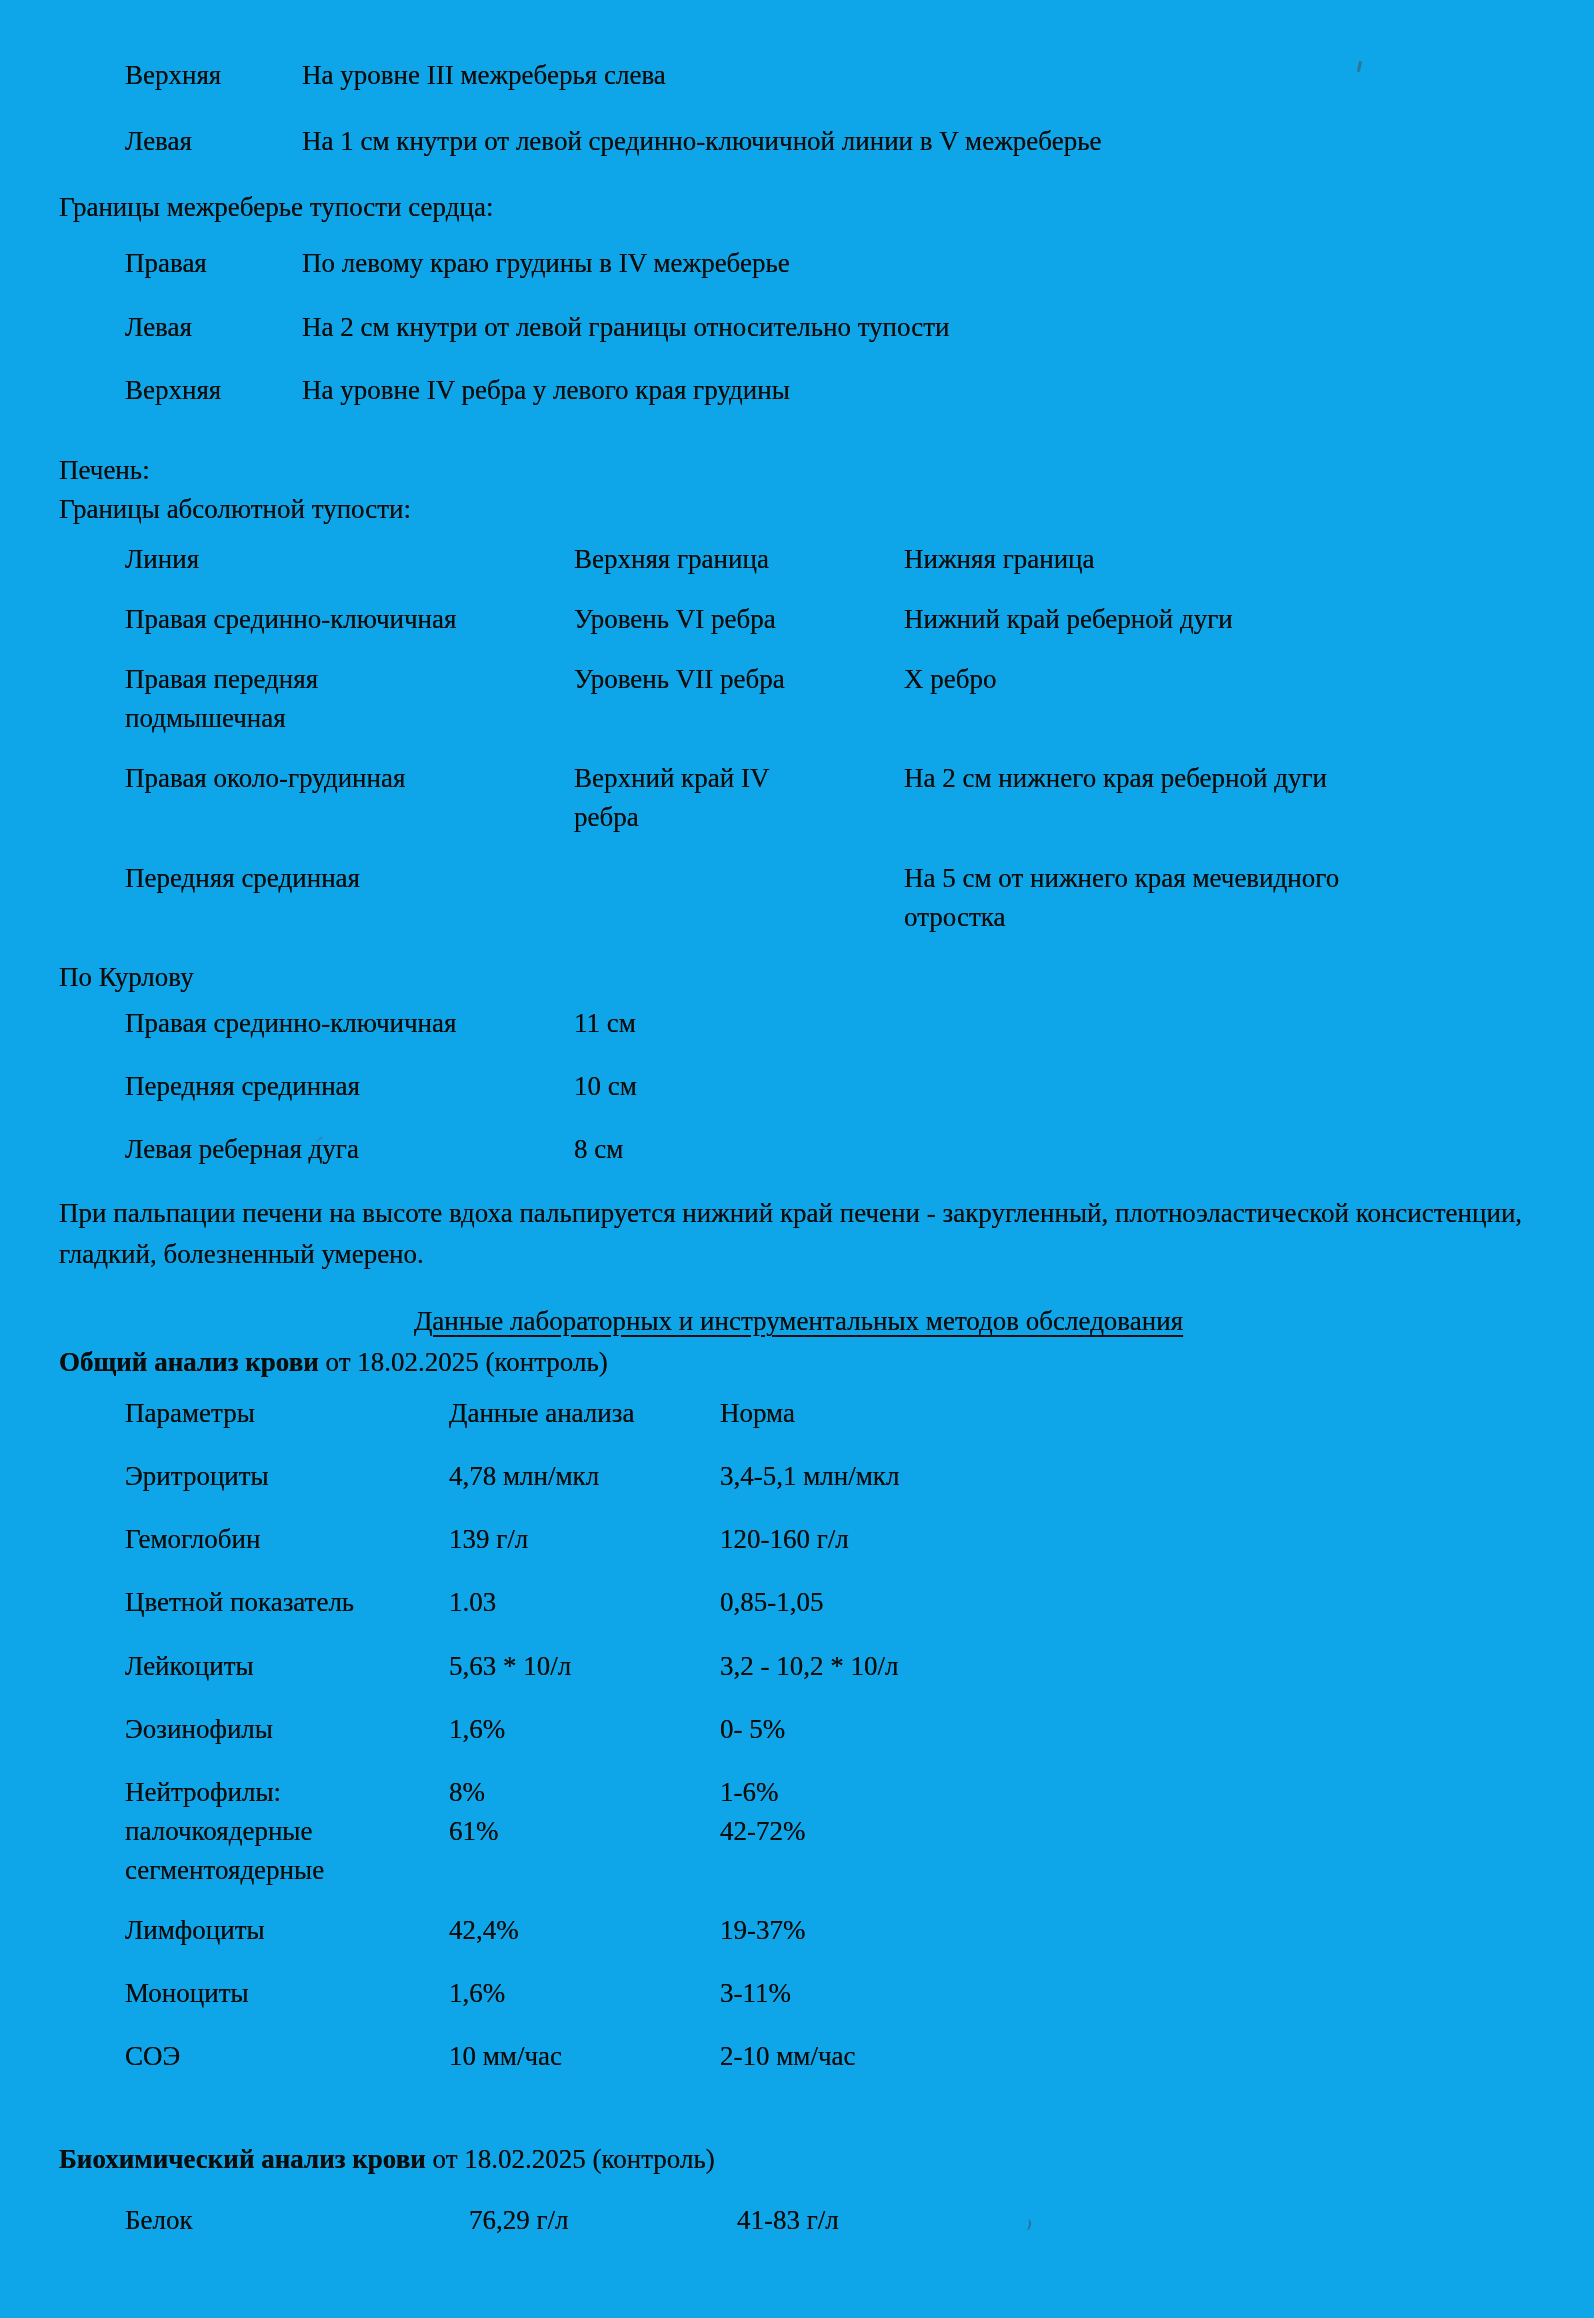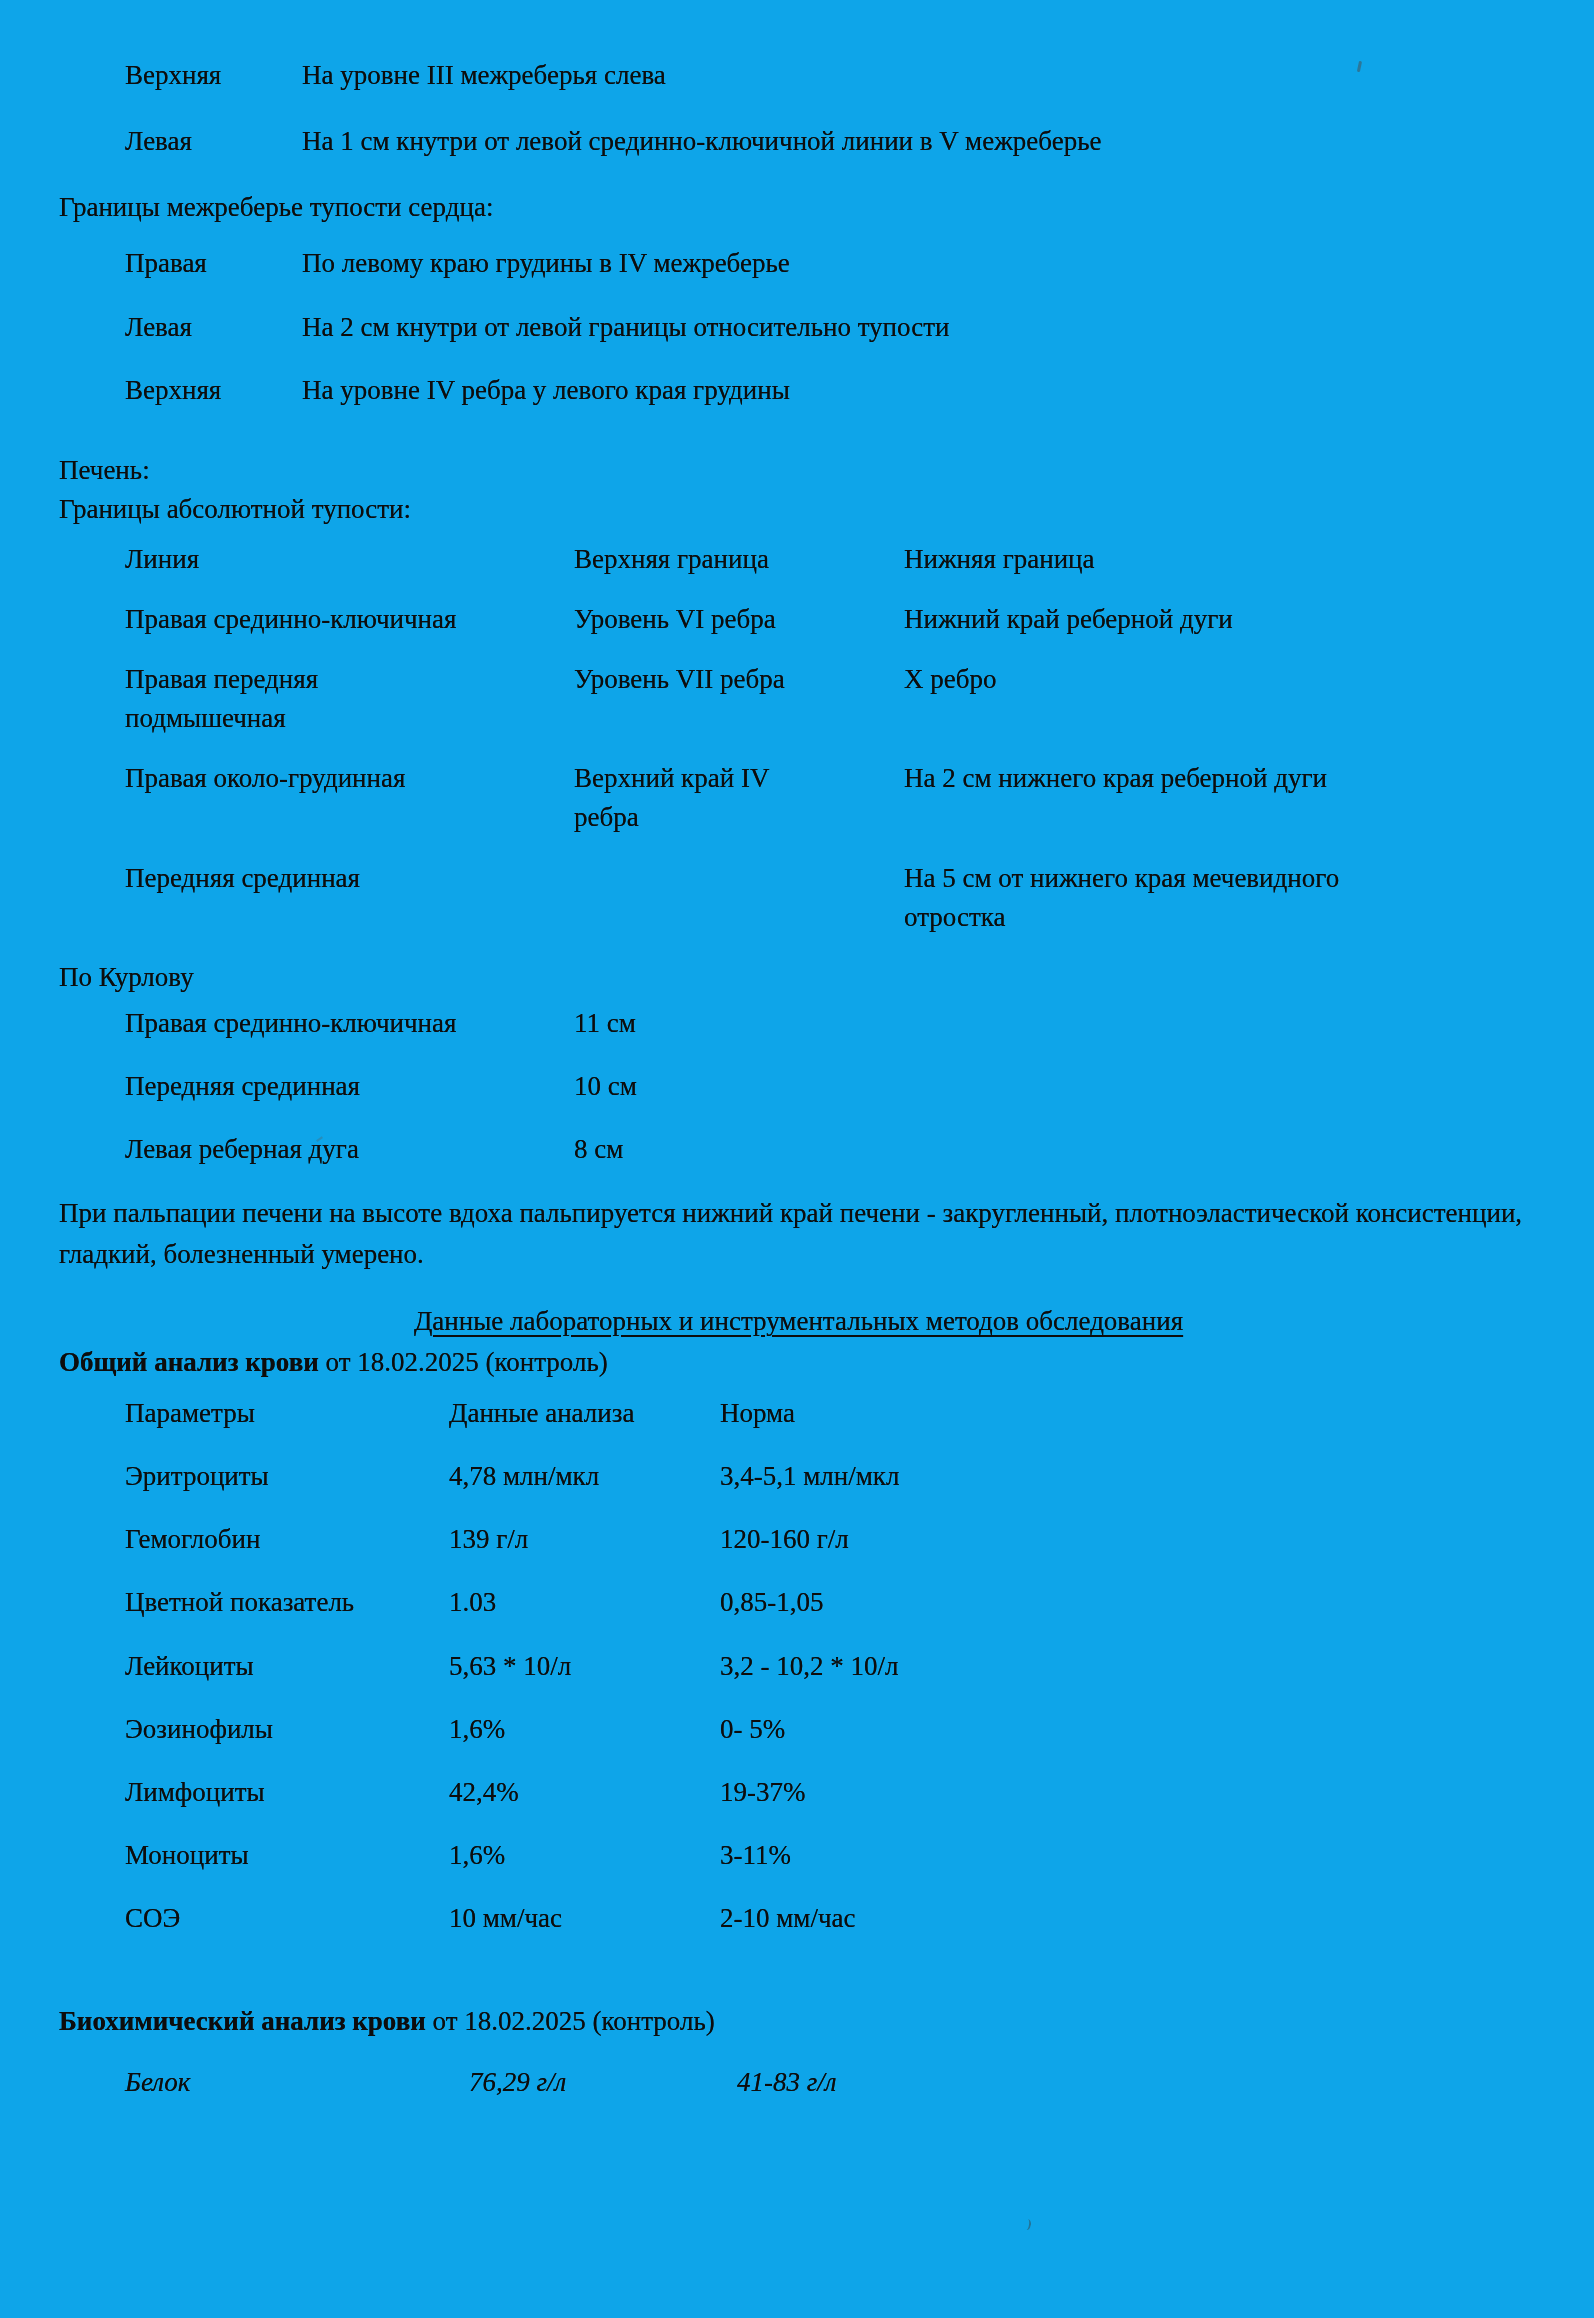--- a/index.html
+++ b/index.html
@@ -48,21 +48,21 @@
   .title-line { line-height: 1.5; }
   .bold { font-weight: 700; }
 
   
   .cbc-table { margin-top: 12px; }
   .cbc-table .row { grid-template-columns: 324px 271px 1fr; margin-bottom: 24px; }
   .cbc-table .row.multi { margin-bottom: 20.5px; }
 
   
   .h-biochem { margin-top: 63px; }
-  .biochem-table { margin-top: 21px; font-style: italic; }
+  .biochem-table { margin-top: 21px; }
   .biochem-table .row { grid-template-columns: 344px 268px 1fr; }
 
   
   .artifact { position: absolute; pointer-events: none; }
   .artifact-tick { width: 2.6px; height: 10.6px; background: #4a4a4a; border-radius: 1.3px; transform: rotate(12deg); opacity: .5; }
   .artifact-curve { width: 8px; height: 11.2px; border-right: 2px solid #3c3c3c; border-radius: 50%; transform: rotate(8deg); opacity: .45; }
   .artifact-grave { width: 7.3px; height: 2px; background: #5a5a5a; transform: rotate(-35deg); opacity: .32; }
 </style>
 </head>
 <body>
@@ -175,20 +175,29 @@
     <div class="row">
       <div class="cell">Лейкоциты</div>
       <div class="cell">5,63 * 10/л</div>
       <div class="cell">3,2 - 10,2 * 10/л</div>
     </div>
     <div class="row">
       <div class="cell">Эозинофилы</div>
       <div class="cell">1,6%</div>
       <div class="cell">0- 5%</div>
     </div>
+    <div class="row multi">
+      <div class="cell">Нейтрофилы:
+палочкоядерные
+сегментоядерные</div>
+      <div class="cell">8%
+61%</div>
+      <div class="cell">1-6%
+42-72%</div>
+    </div>
     <div class="row">
       <div class="cell">Лимфоциты</div>
       <div class="cell">42,4%</div>
       <div class="cell">19-37%</div>
     </div>
     <div class="row">
       <div class="cell">Моноциты</div>
       <div class="cell">1,6%</div>
       <div class="cell">3-11%</div>
     </div>

